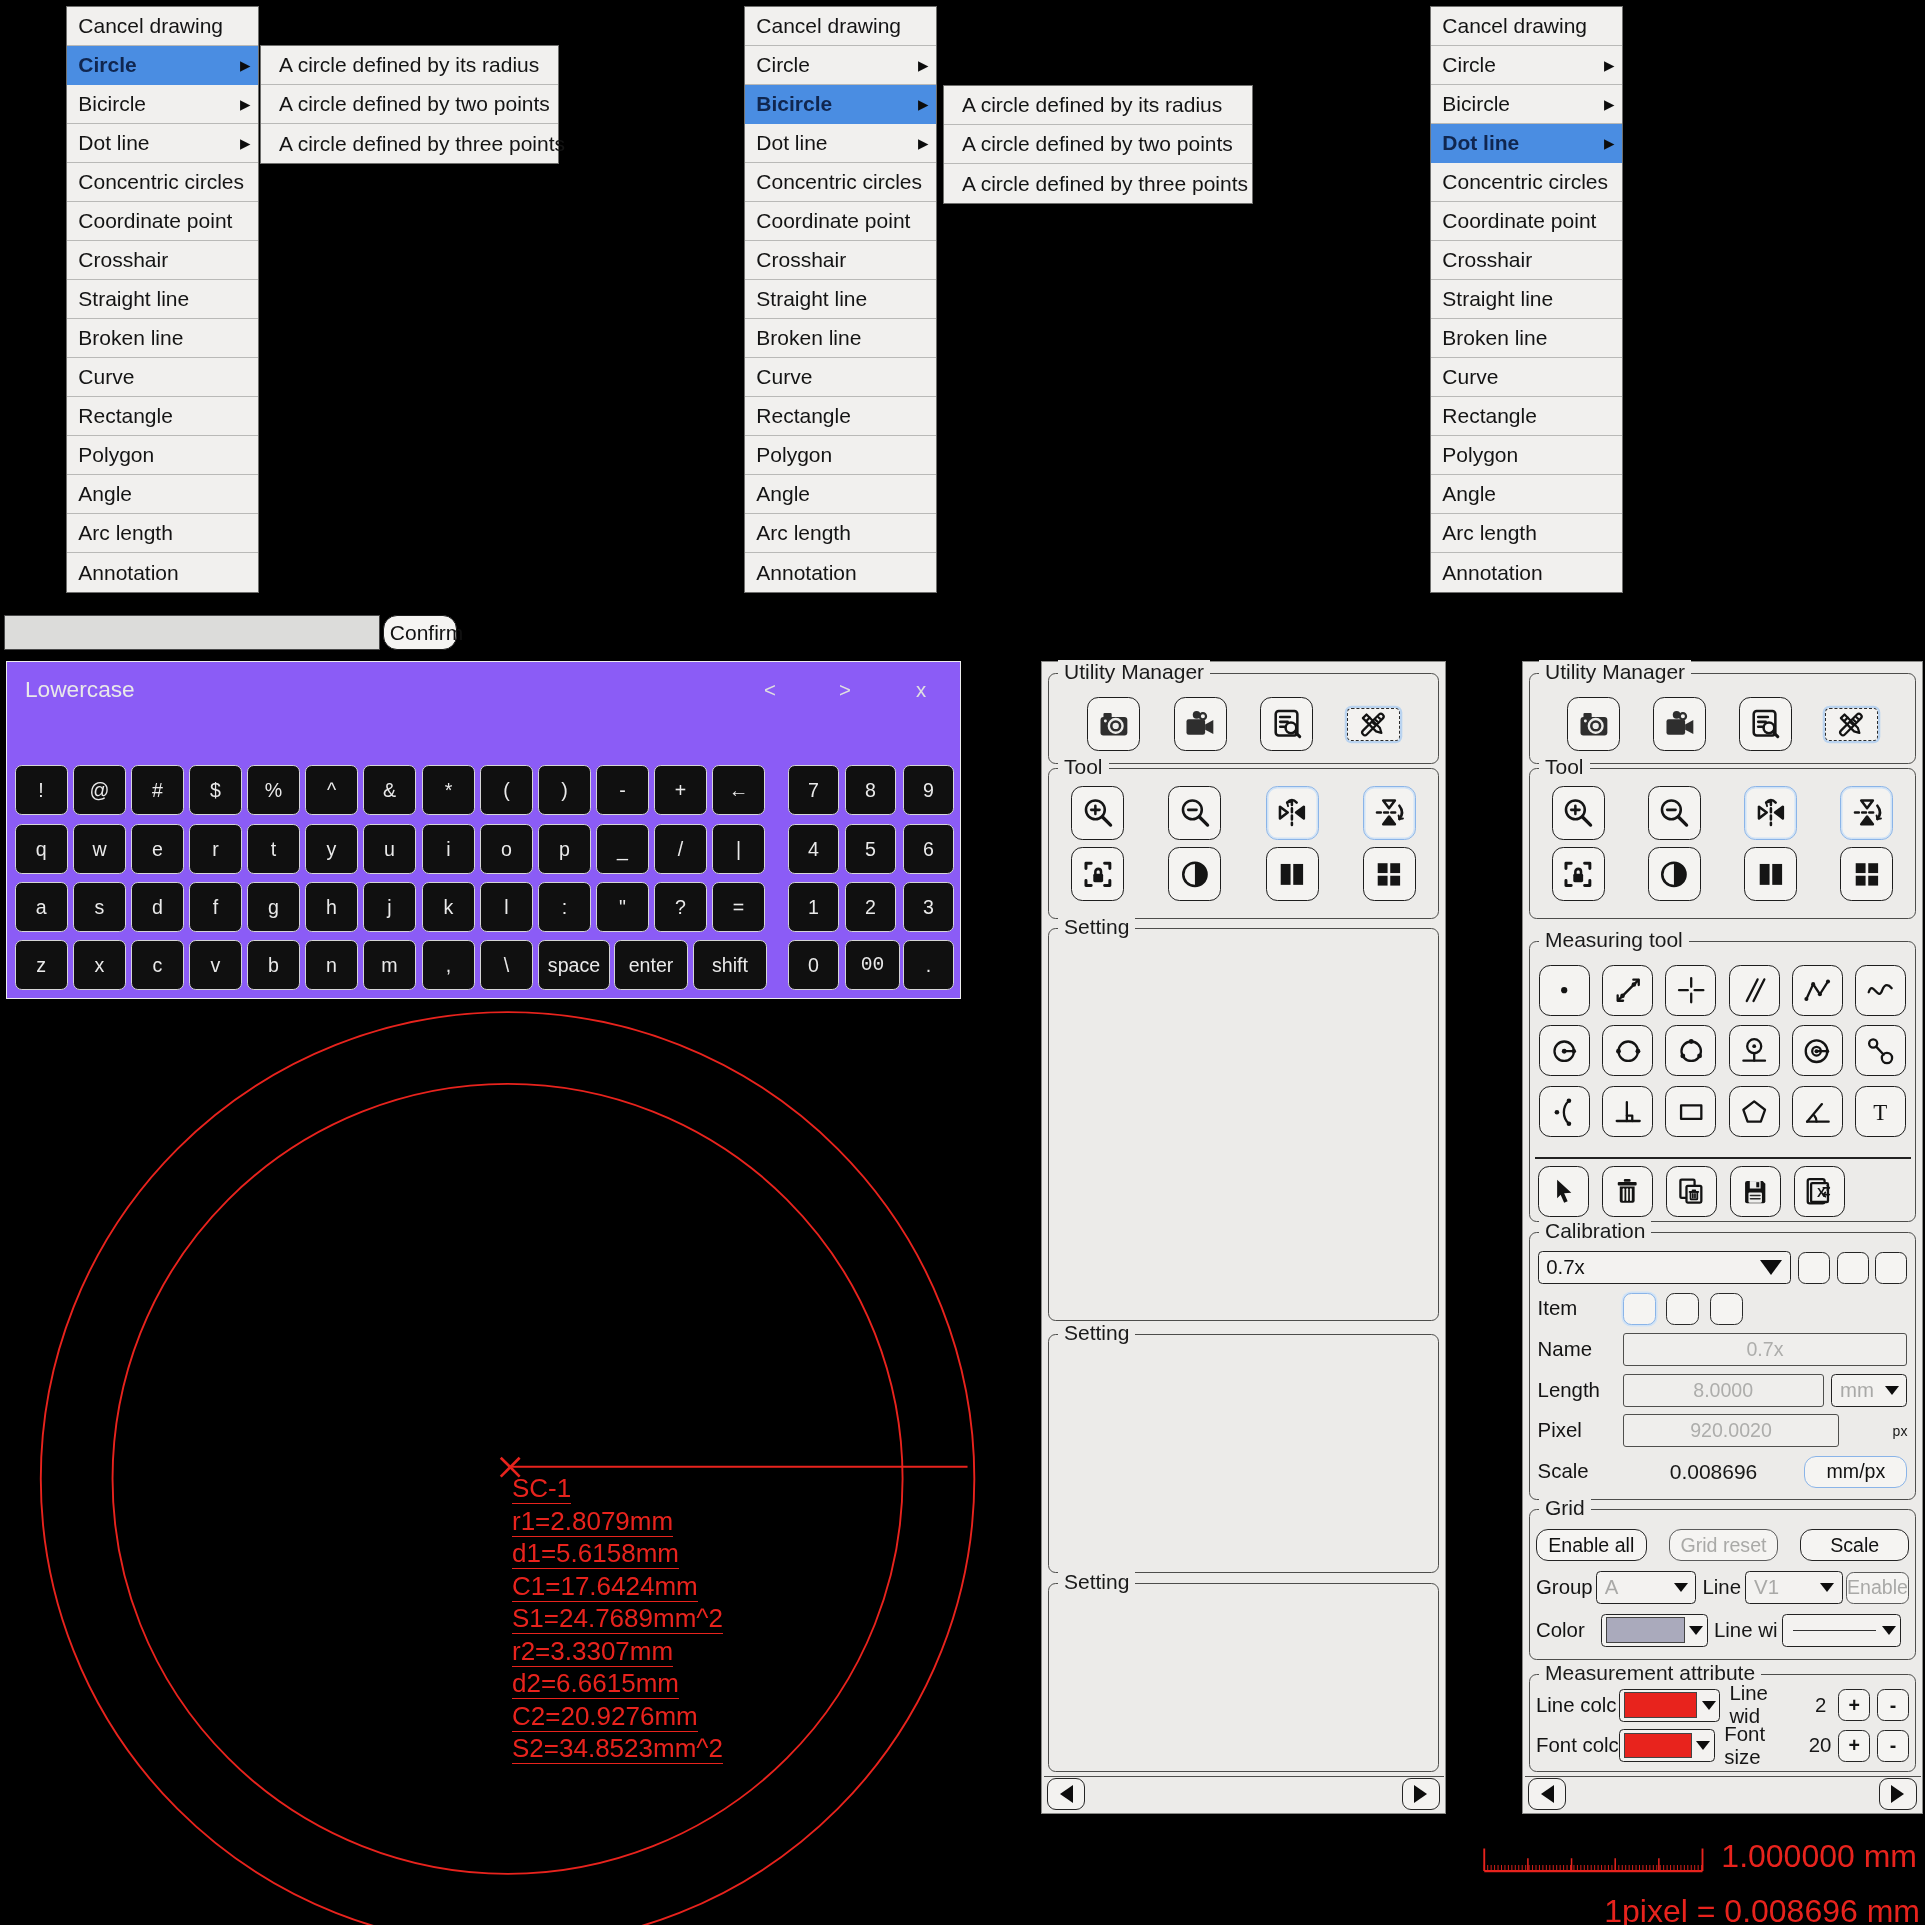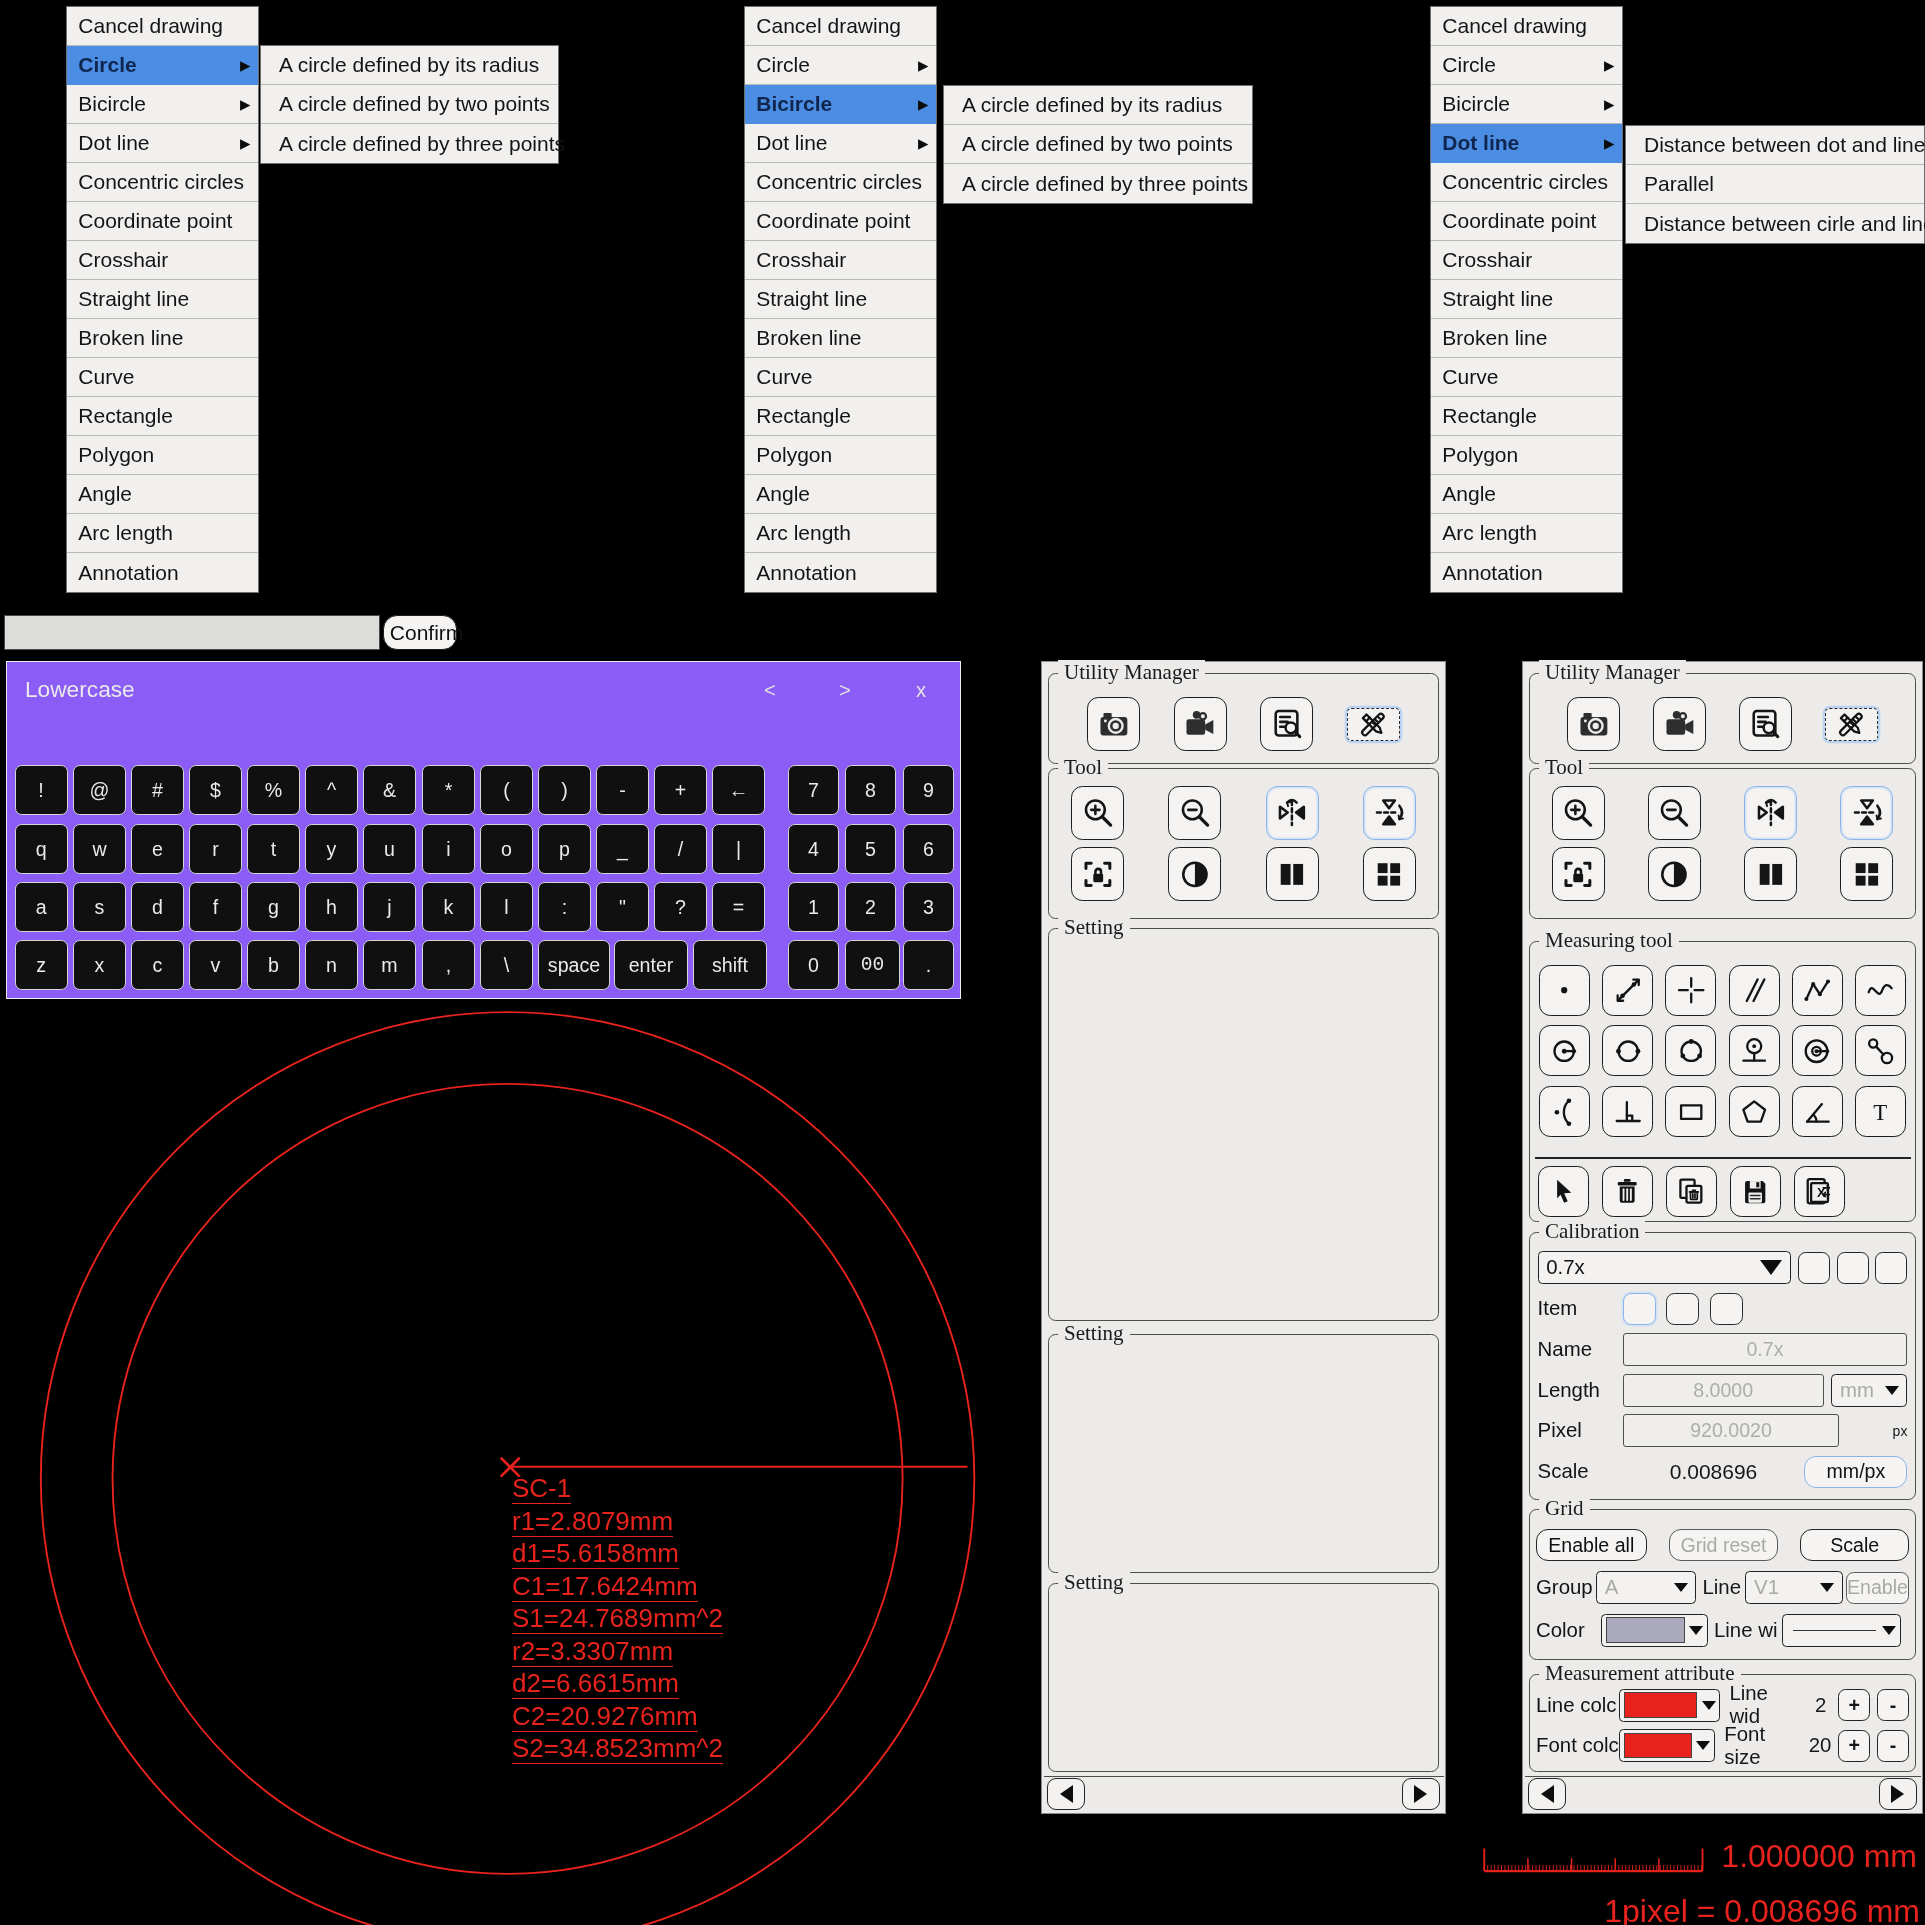--- a/index.html
+++ b/index.html
@@ -30,21 +30,21 @@
             border:1.5px solid #ededed;box-sizing:border-box;}
   .kb-title{position:absolute;left:18px;top:13.6px;font-size:22.7px;color:#e9e9e9;}
   .kb-nav{position:absolute;top:16.6px;font-size:20.4px;color:#e0e0e0;width:30px;text-align:center;}
   .key{position:absolute;height:50px;background:#101010;border:1.5px solid #d6d6d6;border-radius:6.8px;
        color:#eaeaea;font-size:19.6px;display:flex;align-items:center;justify-content:center;box-sizing:border-box;}
   
   .panel{position:absolute;background:#ecebe9;border:1.5px solid #8b8b89;box-sizing:border-box;}
   #panel1{left:1041px;top:661px;width:405px;height:1153px}
   #panel2{left:1522px;top:661px;width:401px;height:1153px}
   .gb{position:absolute;left:6px;right:6px;border:1.5px solid #4d4d4b;border-radius:7.6px;box-sizing:border-box;}
-  .legend{position:absolute;top:-13.6px;left:9px;background:#ecebe9;padding:0 6px;font-size:21px;color:#1a1a1a;white-space:nowrap;font-family:Liberation Serif, serif;}
+  .legend{position:absolute;top:-13.6px;left:9px;background:#ecebe9;padding:0 6px;font-size:21px;color:#1a1a1a;white-space:nowrap;}
   .icons-row{display:flex;justify-content:space-evenly;align-items:center;height:100%;padding:6px 4.5px 0;}
   .icons-grid{display:grid;grid-template-columns:repeat(4,1fr);justify-items:center;row-gap:7.6px;padding-top:16.6px;}
   .iconbtn{width:53px;height:54px;background:#f4f3f1;border:1.9px solid #1d1d1d;border-radius:11.3px;
            padding:7.6px;box-sizing:border-box;color:#151515;}
   .iconbtn.sel{border:1.9px dashed #2a2a2a;box-shadow:0 0 0 2.3px #b9d3f0;}
   .iconbtn.act{border-color:#8ab4e8;box-shadow:inset 0 0 0 1.5px #cfe2f6;}
   .iconbtn svg,.sicon svg,.sqbtn svg,.mbtn svg,.itembtn svg{width:100%;height:100%;display:block;}
   
   .rows{display:flex;flex-direction:column;justify-content:space-evenly;height:100%;padding:10.6px 7.6px 3px;box-sizing:border-box;}
   .sel{height:33px;border:1.9px solid #222;border-radius:4.5px;background:#f3f2f0;display:flex;
@@ -269,25 +269,20 @@
     </div>
   <div class="submenu" id="sub-0">
       <div class="si">A circle defined by its radius</div>
       <div class="si">A circle defined by two points</div>
       <div class="si">A circle defined by three points</div>
     </div>
   <div class="submenu" id="sub-1">
       <div class="si">A circle defined by its radius</div>
       <div class="si">A circle defined by two points</div>
       <div class="si">A circle defined by three points</div>
-    </div>
-  <div class="submenu" id="sub-2">
-      <div class="si">Distance between dot and line</div>
-      <div class="si">Parallel</div>
-      <div class="si">Distance between cirle and line</div>
     </div>
 
   <div id="confirmbar">
     <input class="cinput" type="text" value="" style="">
     <button class="cbtn">Confirm</button>
   </div>
 
   <div id="keyboard">
     <div class="kb-title">Lowercase</div>
     <div class="kb-nav" style="left:748px">&lt;</div>

